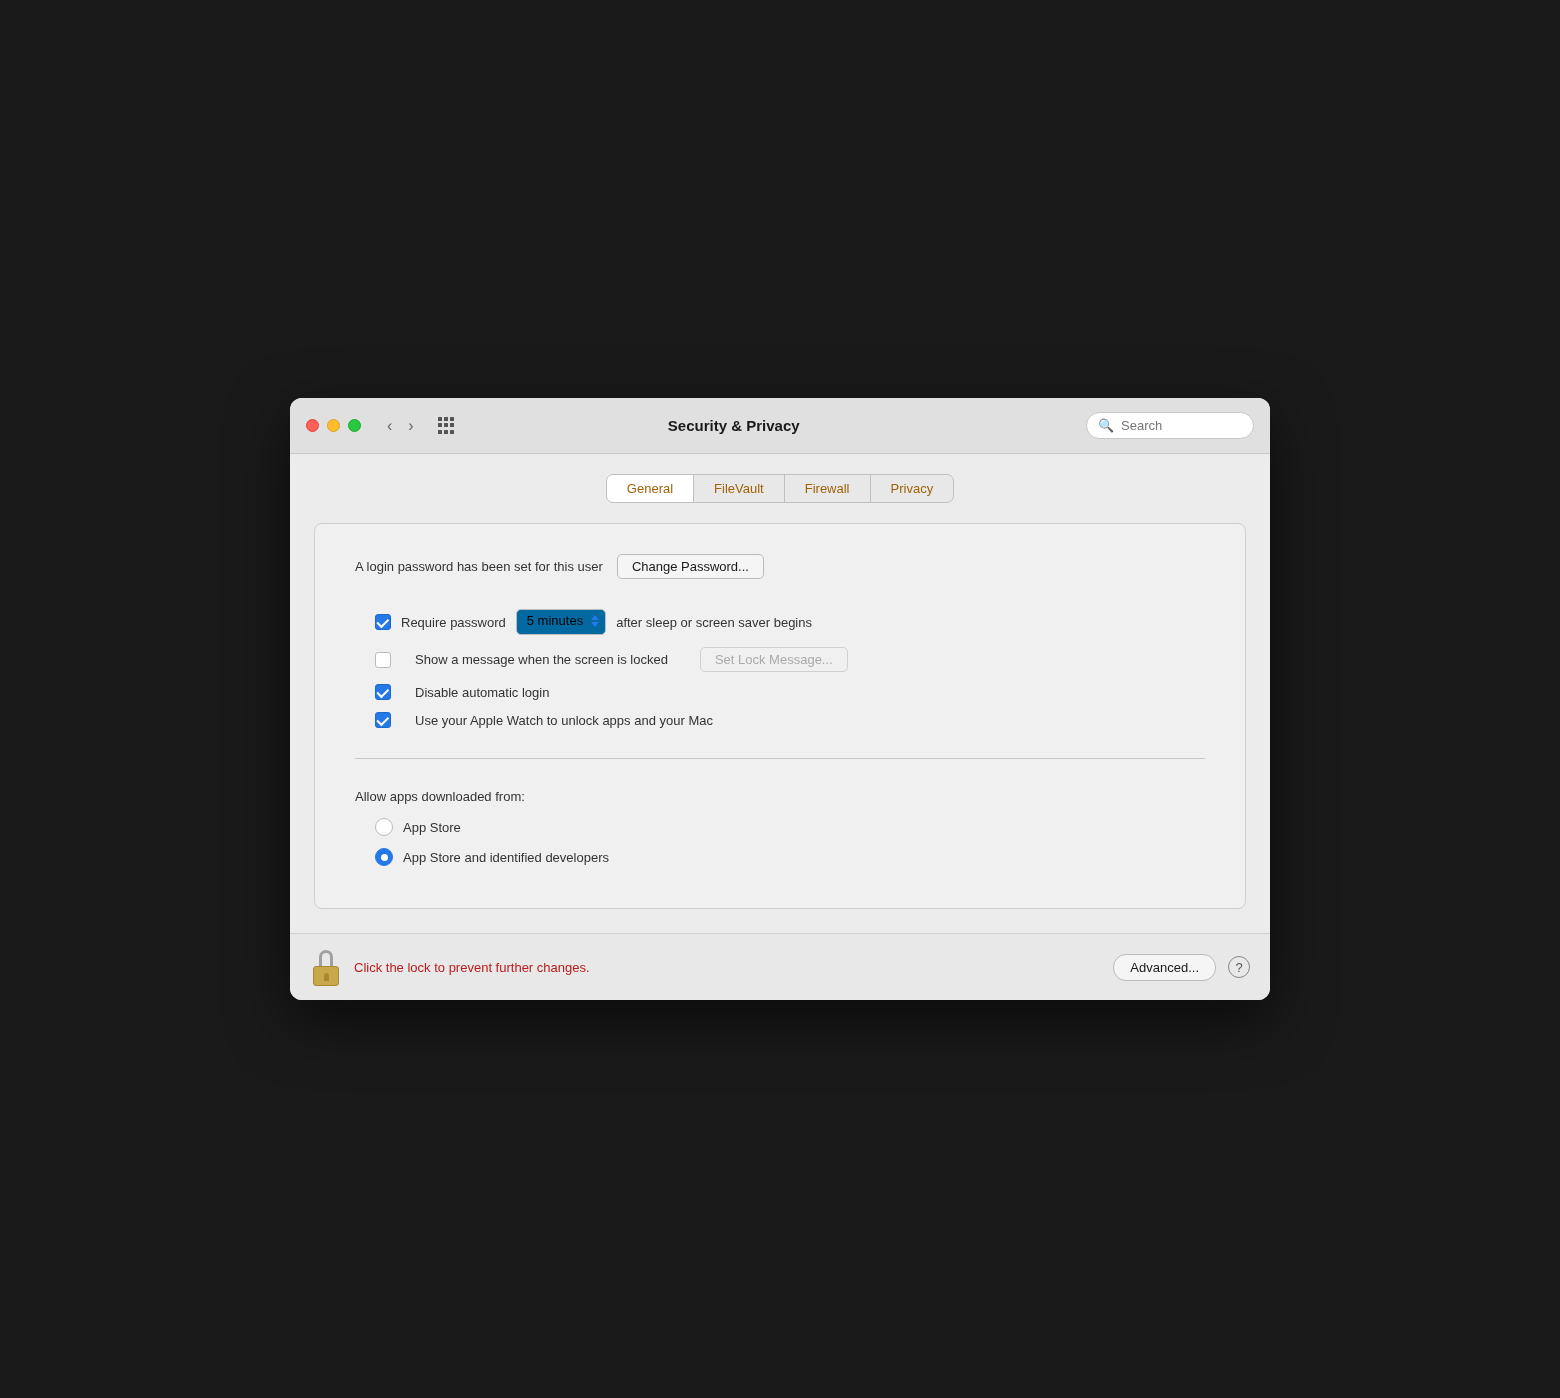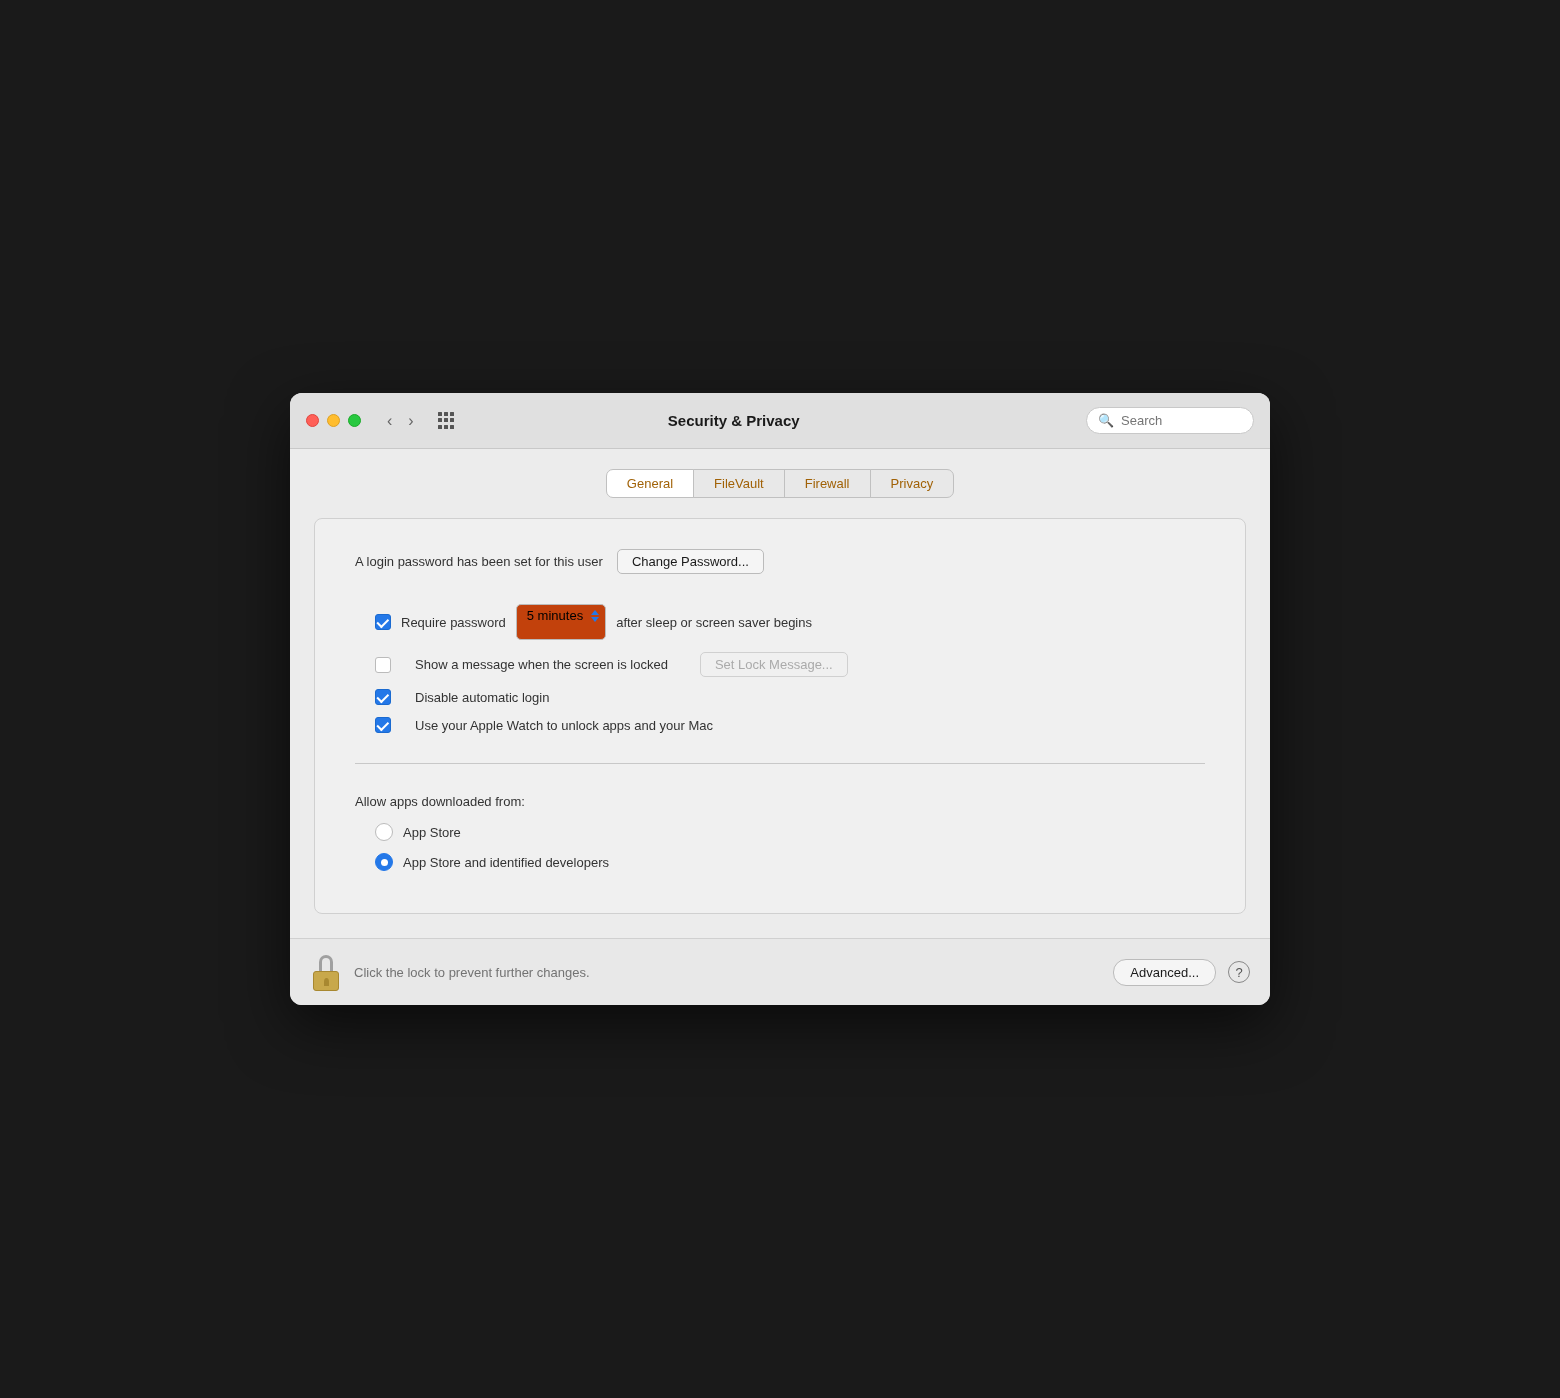--- a/index.html
+++ b/index.html
@@ -233,24 +233,24 @@
 
     .cb-label {
       font-size: 13px;
       color: #333;
     }
 
     
     .dropdown {
       display: flex;
       align-items: center;
-      background: #c2410c;
+      background: #0369a1;
       border: 1px solid #bbb;
       border-radius: 5px;
-      padding: 3px 6px 16px 10px;
+      padding: 3px 6px 6px 10px;
       gap: 4px;
       cursor: pointer;
       font-size: 13px;
     }
 
     .dropdown-arrows {
       display: flex;
       flex-direction: column;
       gap: 0;
       margin-left: 4px;
@@ -391,21 +391,21 @@
       width: 3px;
       height: 4px;
       background: #a88830;
       position: absolute;
       top: 4px;
       left: 1px;
     }
 
     .lock-text {
       font-size: 13px;
-      color: #737373;
+      color: #b91c1c;
       flex: 1;
     }
 
     .advanced-btn {
       background: #f5f5f5;
       border: 1px solid #bbb;
       border-radius: 13px;
       padding: 5px 16px;
       font-size: 13px;
       color: #1a1a1a;

